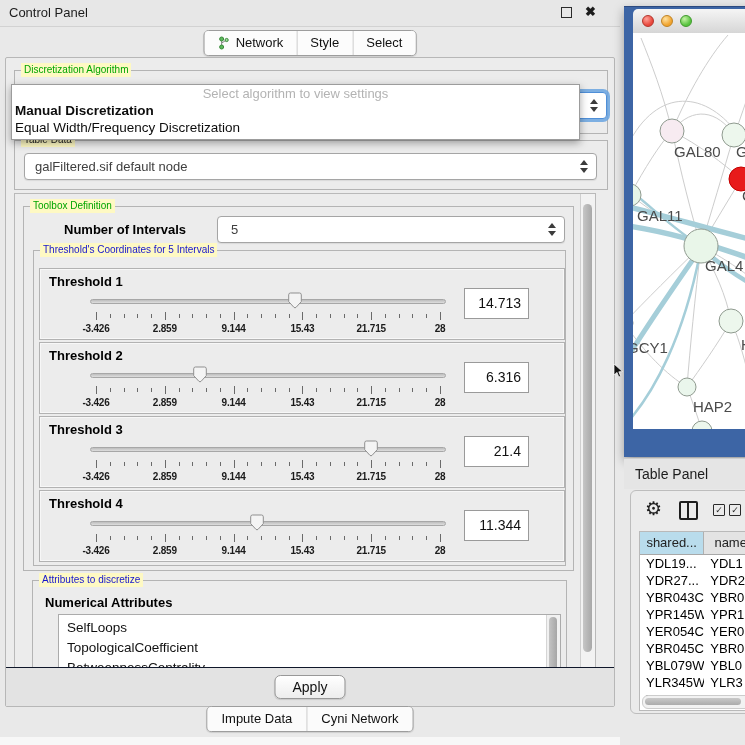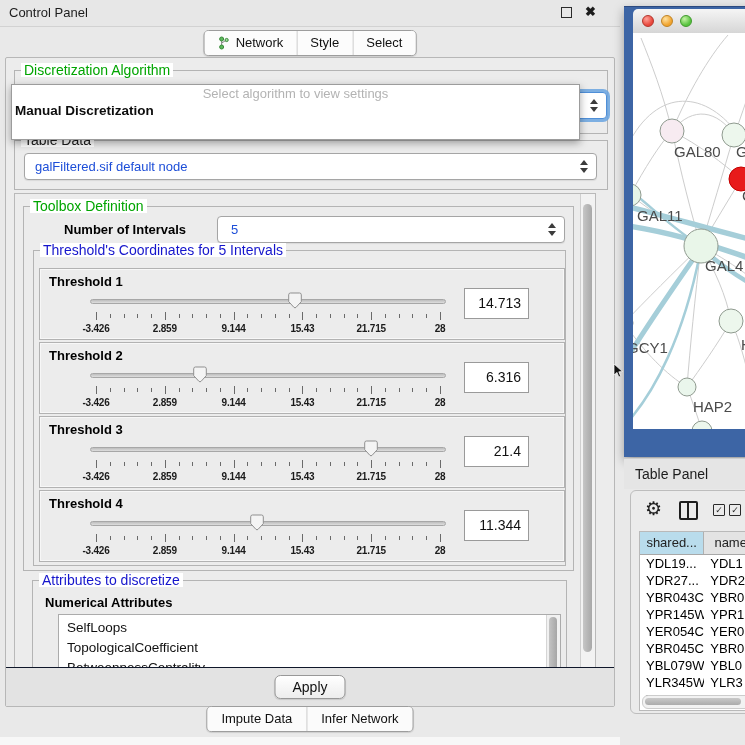--- a/index.html
+++ b/index.html
@@ -14,25 +14,25 @@
   .close-ic{font-size:13px;font-weight:bold;color:#1c1c1c;line-height:12px;}
   
   .tabbar{position:absolute;left:0;top:26px;width:100%;height:31px;}
   .tabrow{position:absolute;left:50%;top:4px;transform:translateX(-50%);display:flex;border:1px solid #9d9d9d;border-radius:5px;overflow:hidden;background:#fcfcfc;box-shadow:0 1px 1px rgba(0,0,0,.12);}
   .ttab{display:flex;align-items:center;gap:5px;padding:4px 13px 5px 13px;font-size:13px;color:#111;background:#fcfcfc;border-left:1px solid #cdcdcd;cursor:default;white-space:nowrap;}
   .ttab:first-child{border-left:none;}
   .ttab.sel{background:linear-gradient(#868686,#757575);color:#dcdcdc;border-left-color:#757575;}
   
   .content{position:absolute;left:5px;top:57px;width:608px;height:648px;background:#ececec;border:1px solid #b7b7b7;border-radius:2px;}
   .group{position:absolute;border:1px solid #b4b4b4;background:transparent;}
-  .gtitle{position:absolute;top:-8px;left:6px;background:#ffffff;padding:0 3px;font-size:14px;line-height:14px;white-space:nowrap;}
+  .gtitle{position:absolute;top:-8px;left:6px;background:#fef9c3;padding:0 3px;font-size:10px;line-height:14px;white-space:nowrap;}
   .gtitle.green{color:#00a500;}
   .gtitle.blue{color:#1515cc;}
   .gtitle.dark{color:#1d1d1d;}
-  .combo{position:absolute;background:#fff;border:1px solid #a5a5a5;border-radius:4px;height:25px;line-height:25px;font-size:13px;color:#1d4ed8;padding-left:10px;box-shadow:0 1px 1px rgba(0,0,0,.08);}
+  .combo{position:absolute;background:#fff;border:1px solid #a5a5a5;border-radius:4px;height:25px;line-height:25px;font-size:13px;color:#404040;padding-left:10px;box-shadow:0 1px 1px rgba(0,0,0,.08);}
   .combo .spin{position:absolute;right:8px;top:5px;width:9px;height:15px;}
   .combo .spin:before{content:"";position:absolute;left:1px;top:1px;border-left:4px solid transparent;border-right:4px solid transparent;border-bottom:5px solid #3c3c3c;}
   .combo .spin:after{content:"";position:absolute;left:1px;bottom:1px;border-left:4px solid transparent;border-right:4px solid transparent;border-top:5px solid #3c3c3c;}
   .focusring{box-shadow:0 0 0 3px rgba(106,165,224,.85);border-color:#4f8fd8;}
   
   .popup{position:absolute;left:5px;top:26px;width:567px;height:54px;background:#fff;border:1px solid #9c9c9c;box-shadow:0 3px 8px rgba(0,0,0,.35);z-index:30;}
   .popup .prompt{height:17px;line-height:17px;text-align:center;font-size:13px;color:#b3b3b3;}
   .popup .opt{height:17px;line-height:17px;font-size:13.5px;color:#0d0d0d;padding-left:3px;white-space:nowrap;}
   .popup .opt.bold{font-weight:bold;}
   
@@ -137,20 +137,21 @@
         <span class="gtitle green">Discretization Algorithm</span>
         <div class="combo focusring" style="left:8px;top:21px;width:572px;">
           <span class="spin"></span>
         </div>
       </div>
 
       <div class="popup">
         <div class="prompt">Select algorithm to view settings</div>
         <div id="popupOpts">
             <div class="opt bold">Manual Discretization</div>
+            <div class="opt">Equal Width/Frequency Discretization</div>
           </div>
       </div>
 
       <div class="group" style="left:8px;top:82px;width:592px;height:48px;">
         <span class="gtitle dark">Table Data</span>
         <div class="combo" style="left:9px;top:12px;width:561px;">
           <span>galFiltered.sif default node</span>
           <span class="spin"></span>
         </div>
       </div>
@@ -376,21 +377,21 @@
         </div>
       </div>
 
       <div class="applystrip">
         <button class="applybtn">Apply</button>
       </div>
     </div>
 
     <div class="btabs" id="bottomTabs">
         <div class="btab">Impute Data</div>
-        <div class="btab">Infer Network</div>
+        <div class="btab">Cyni Network</div>
       </div>
     <div class="bottomstrip"></div>
   </div>
 
   <div class="netwin">
     <div class="net-titlebar">
       <div class="lights">
         <span class="light red"></span>
         <span class="light yellow"></span>
         <span class="light green"></span>

